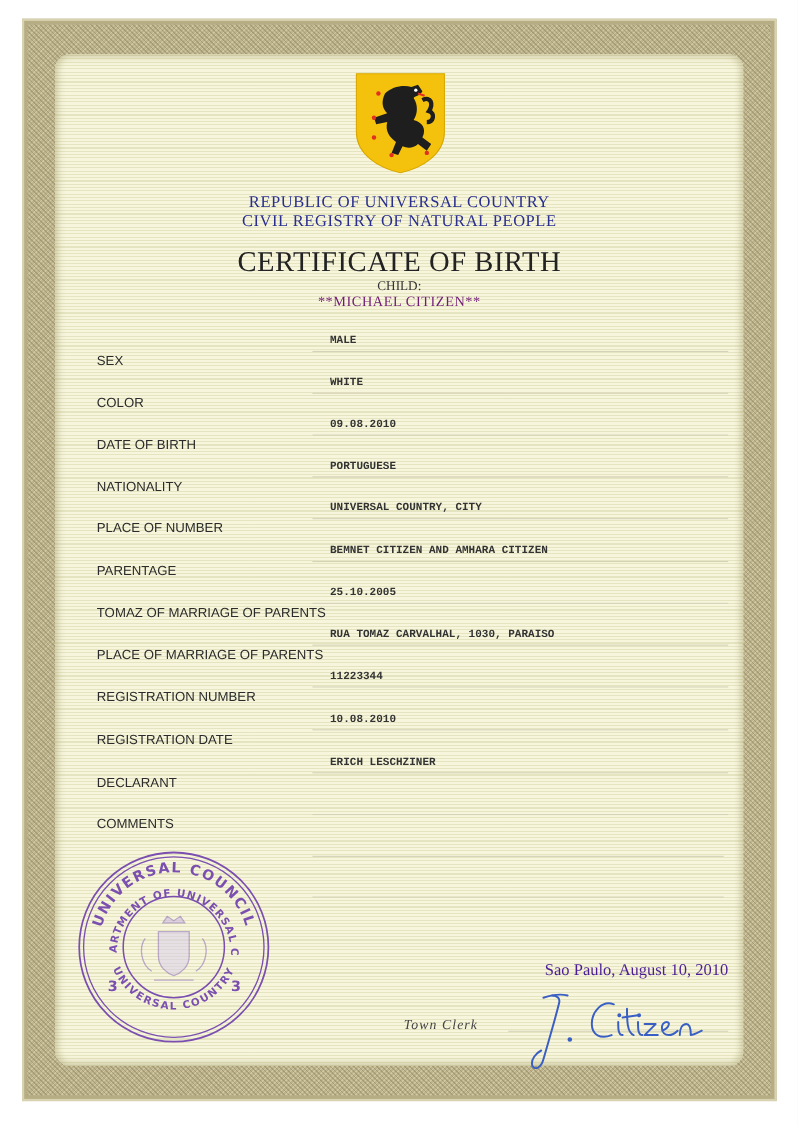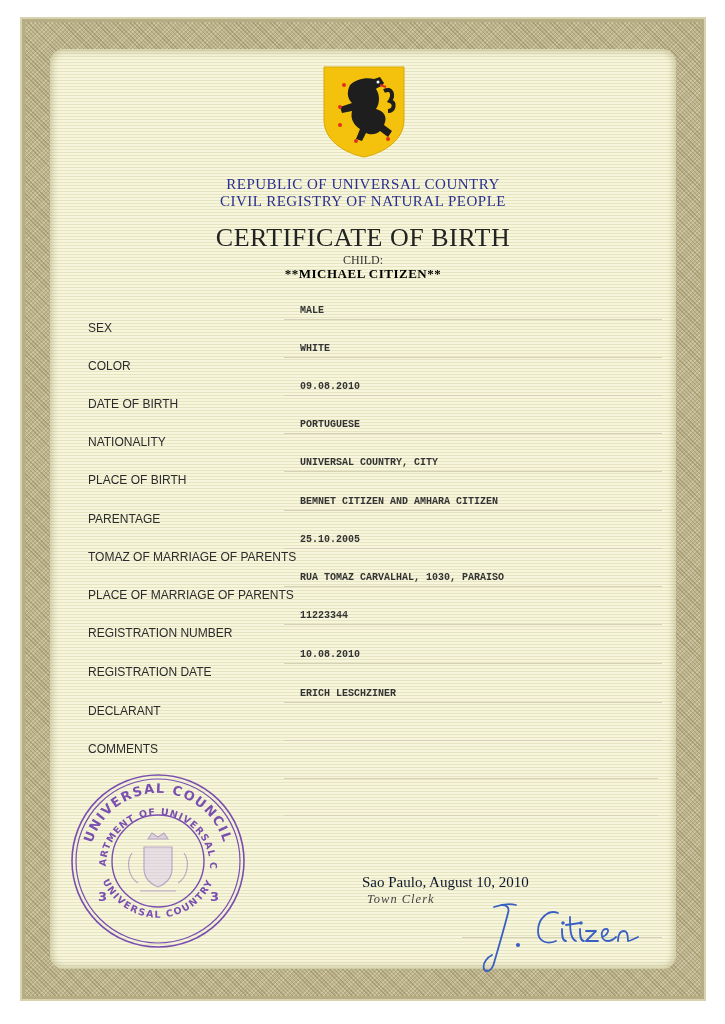--- a/index.html
+++ b/index.html
@@ -24,30 +24,30 @@
       #f7f6dc;
     border-radius:14px;
     box-shadow: 0 0 6px 3px rgba(160,150,100,0.45) inset;
   }
   .coa { position:absolute; left:300px; top:46px; width:84px; height:94px; }
   .org { position:absolute; left:0; right:0; text-align:center; color:#2a2f8e; font-family:"Liberation Serif", serif; font-size:15px; letter-spacing:0.5px; }
   .org.l1 { top:157px; }
   .org.l2 { top:174px; }
   .title { position:absolute; left:0; right:0; top:204px; text-align:center; font-family:"Liberation Serif", serif; font-size:26px; color:#222; letter-spacing:0.5px; }
   .child-label { position:absolute; left:0; right:0; top:234px; text-align:center; font-family:Liberation Serif, serif; font-size:12px; color:#333; }
-  .child-name { position:absolute; left:0; right:0; top:247px; text-align:center; font-family:"Liberation Serif", serif; font-size:13px; color:#000000; letter-spacing:0.5px;font-weight:bold; }
+  .child-name { position:absolute; left:0; right:0; top:247px; text-align:center; font-family:"Liberation Serif", serif; font-size:13px; color:#701a75; letter-spacing:0.5px; }
   .row { position:absolute; left:0; width:686px; height:38px; }
   .row .label { position:absolute; left:66px; bottom:6px; font-size:12px; color:#2b2b2b; letter-spacing:0; white-space:nowrap; }
   .row .value { position:absolute; left:278px; top:2px; font-family:"Liberation Mono", monospace; font-weight:bold; font-size:10px; color:#333; white-space:nowrap; }
   .row .line { position:absolute; left:262px; right:46px; top:16px; height:1px; background:#d5d2b8; }
   .extra-line { position:absolute; left:262px; right:46px; height:1px; background:#d5d2b8; }
   .seal { position:absolute; left:48px; top:754px; width:176px; height:176px; }
   .attest { position:absolute; left:340px; top:826px; width:300px; text-align:center; font-family:"Liberation Serif", serif; font-size:15.5px; color:#222; }
-  .place-date { position:absolute; left:340px; top:855px; width:300px; text-align:left; font-family:"Liberation Serif", serif; font-size:15px; color:#0f172a; }
-  .clerk { position:absolute; left:345px; top:873px; font-family:"Liberation Serif", serif; font-style:italic; font-size:12.5px; color:#444; letter-spacing:1px; }
+  .place-date { position:absolute; left:340px; top:855px; width:300px; text-align:right; font-family:"Liberation Serif", serif; font-size:15px; color:#4c1d95; }
+  .clerk { position:absolute; left:345px; top:905px; font-family:"Liberation Serif", serif; font-style:italic; font-size:12.5px; color:#444; letter-spacing:1px; }
   .sig-line { position:absolute; left:440px; width:200px; top:918px; height:1px; background:#d5d2b8; }
   .signature { position:absolute; left:450px; top:880px; width:180px; height:80px; }
 </style>
 </head>
 <body>
 
 <div class="cert">
   <div class="frame"></div>
   <div class="paper"></div>
 
@@ -86,21 +86,21 @@
     <span class="label">DATE OF BIRTH</span>
     <span class="value">09.08.2010</span>
     <span class="line"></span>
   </div>
   <div class="row" style="top:398px">
     <span class="label">NATIONALITY</span>
     <span class="value">PORTUGUESE</span>
     <span class="line"></span>
   </div>
   <div class="row" style="top:436px">
-    <span class="label">PLACE OF BIRTH</span>
+    <span class="label">PLACE OF NUMBER</span>
     <span class="value">UNIVERSAL COUNTRY, CITY</span>
     <span class="line"></span>
   </div>
   <div class="row" style="top:475px">
     <span class="label">PARENTAGE</span>
     <span class="value">BEMNET CITIZEN AND AMHARA CITIZEN</span>
     <span class="line"></span>
   </div>
   <div class="row" style="top:513px">
     <span class="label">TOMAZ OF MARRIAGE OF PARENTS</span>

